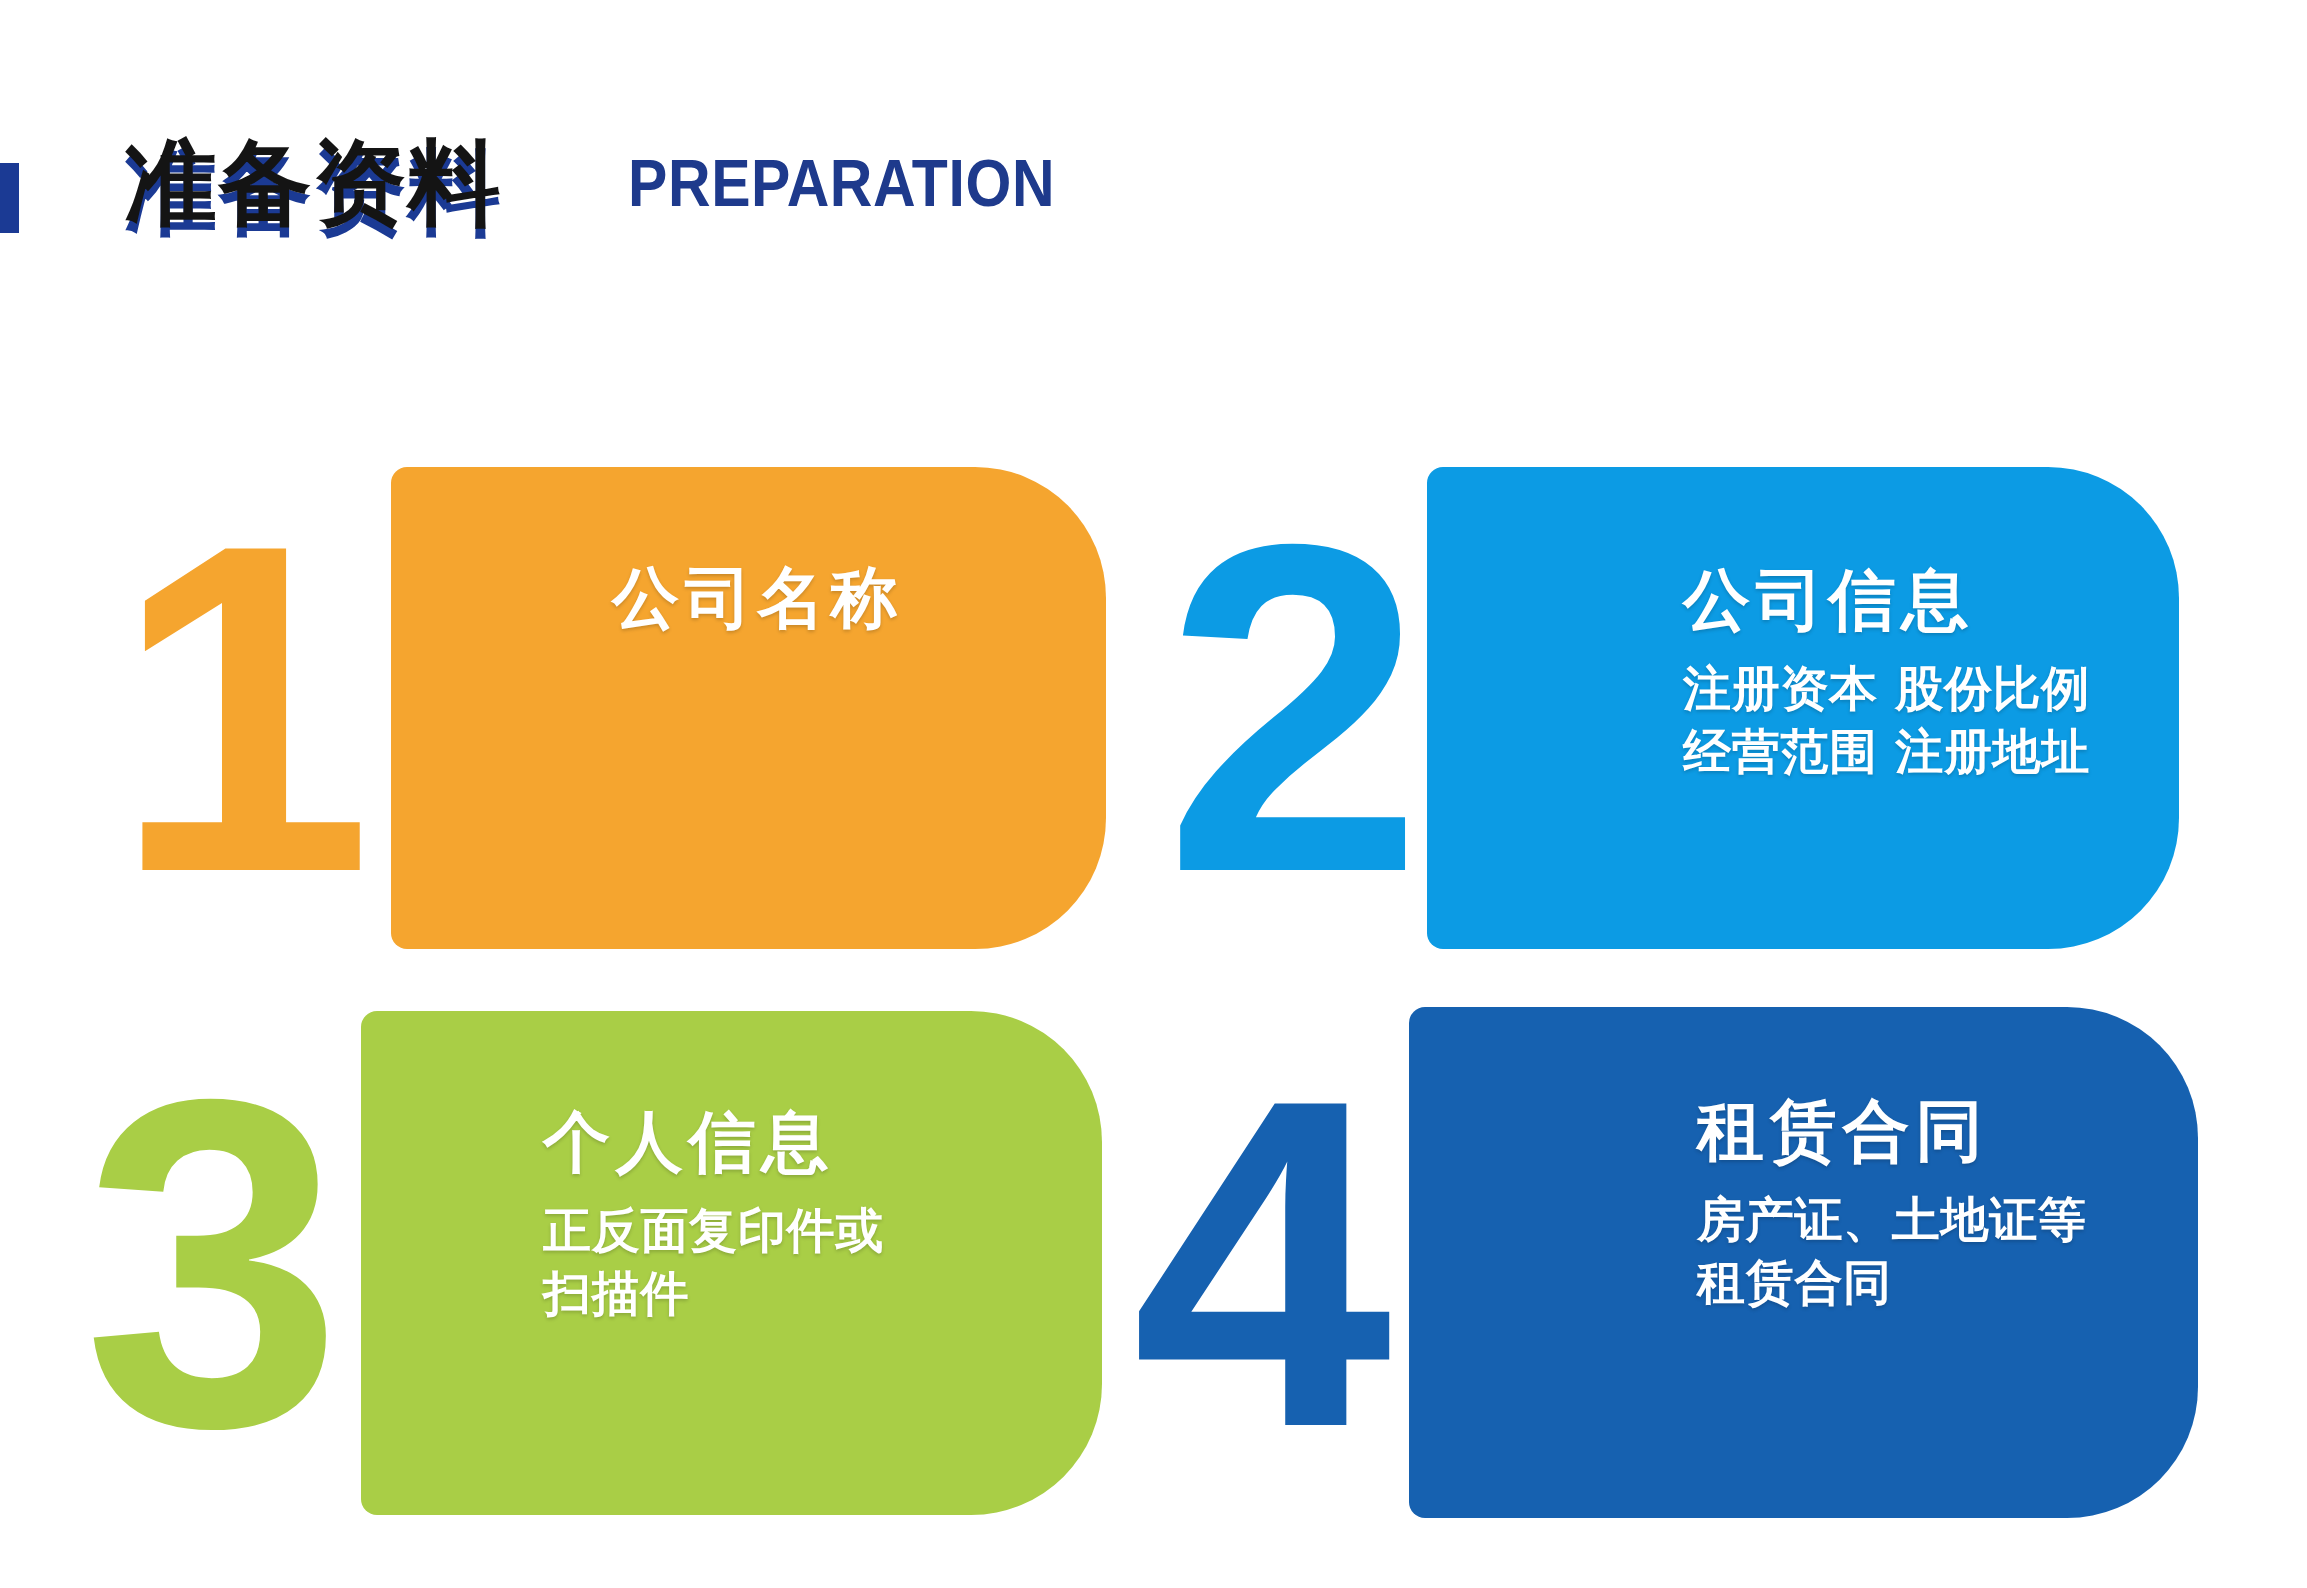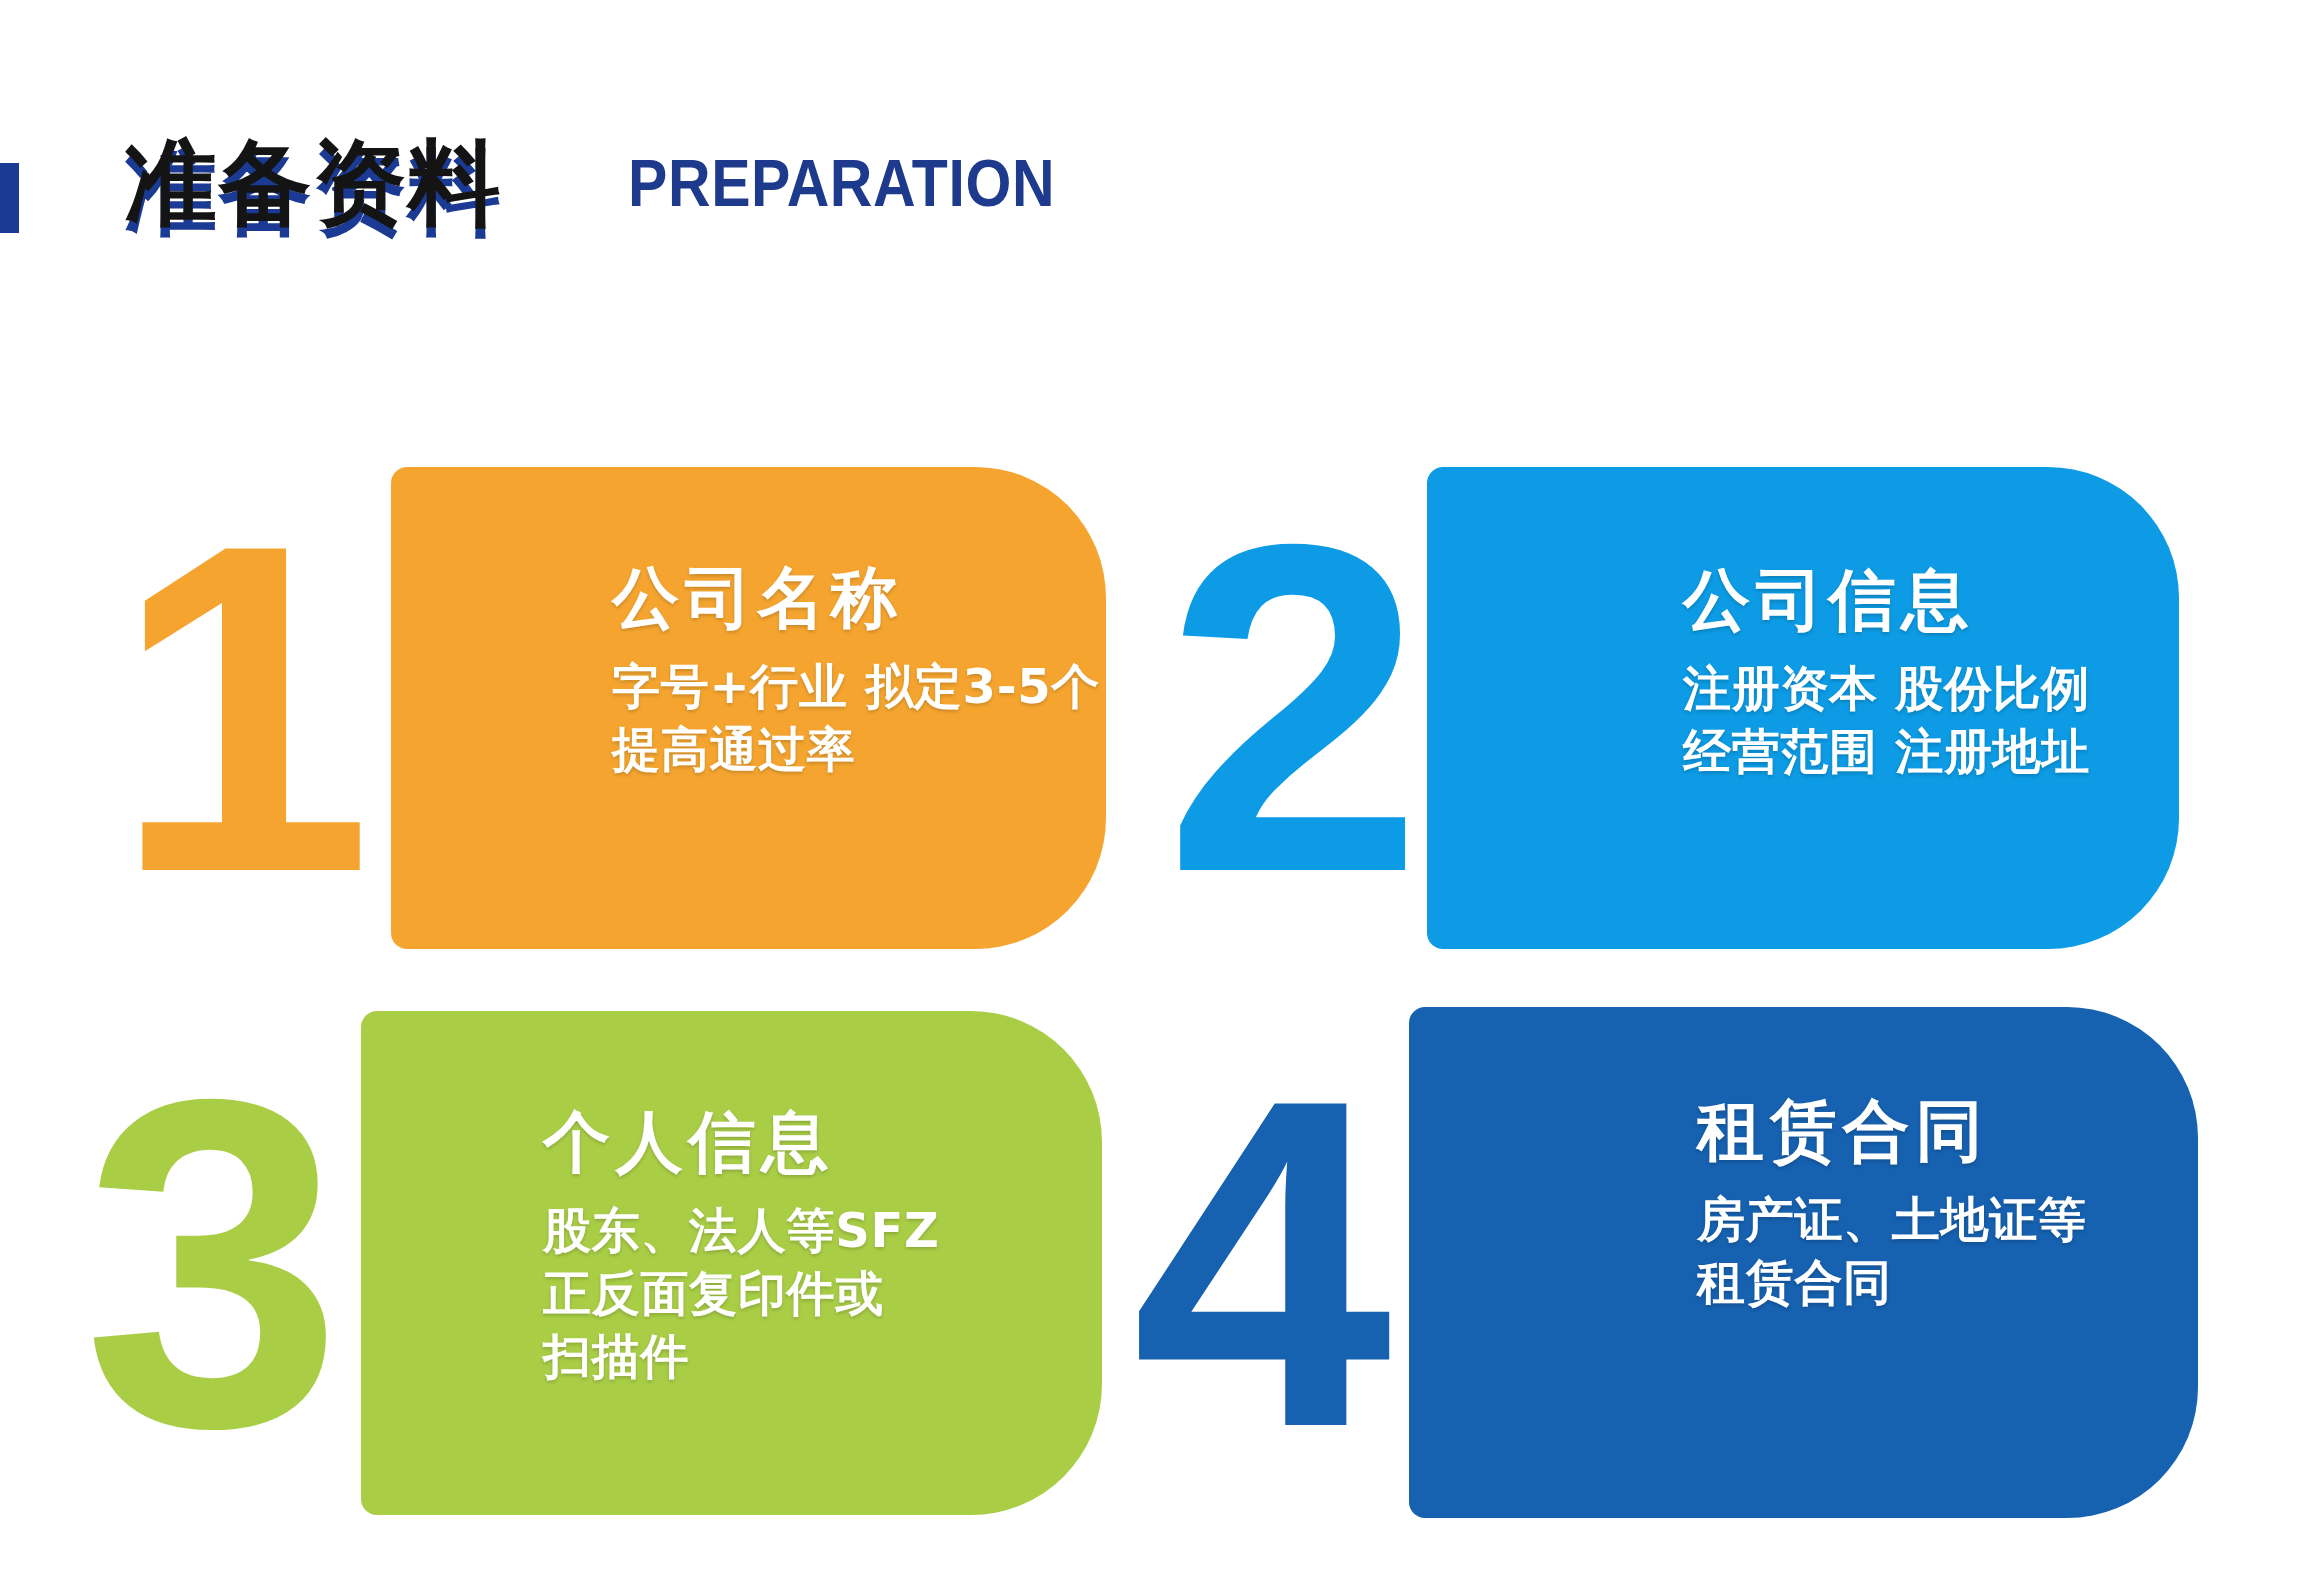--- a/index.html
+++ b/index.html
@@ -166,24 +166,20 @@
   <div id="title-en">PREPARATION</div>
 </div>
 
 <div id="grid">
 
   <div class="card c1">
     <div class="panel"></div>
     <div class="numeral">1</div>
     <div class="card-text">
       <div class="card-title">公司名称</div>
-      <div class="card-body">
-        <span class="line">字号+行业 拟定3-5个</span>
-        <span class="line">提高通过率</span>
-      </div>
     </div>
   </div>
 
   <div class="card c2">
     <div class="panel"></div>
     <div class="numeral">2</div>
     <div class="card-text">
       <div class="card-title">公司信息</div>
       <div class="card-body">
         <span class="line">注册资本 股份比例</span>
@@ -191,21 +187,20 @@
       </div>
     </div>
   </div>
 
   <div class="card c3">
     <div class="panel"></div>
     <div class="numeral">3</div>
     <div class="card-text">
       <div class="card-title">个人信息</div>
       <div class="card-body">
-        <span class="line">股东、法人等SFZ</span>
         <span class="line">正反面复印件或</span>
         <span class="line">扫描件</span>
       </div>
     </div>
   </div>
 
   <div class="card c4">
     <div class="panel"></div>
     <div class="numeral">4</div>
     <div class="card-text">

